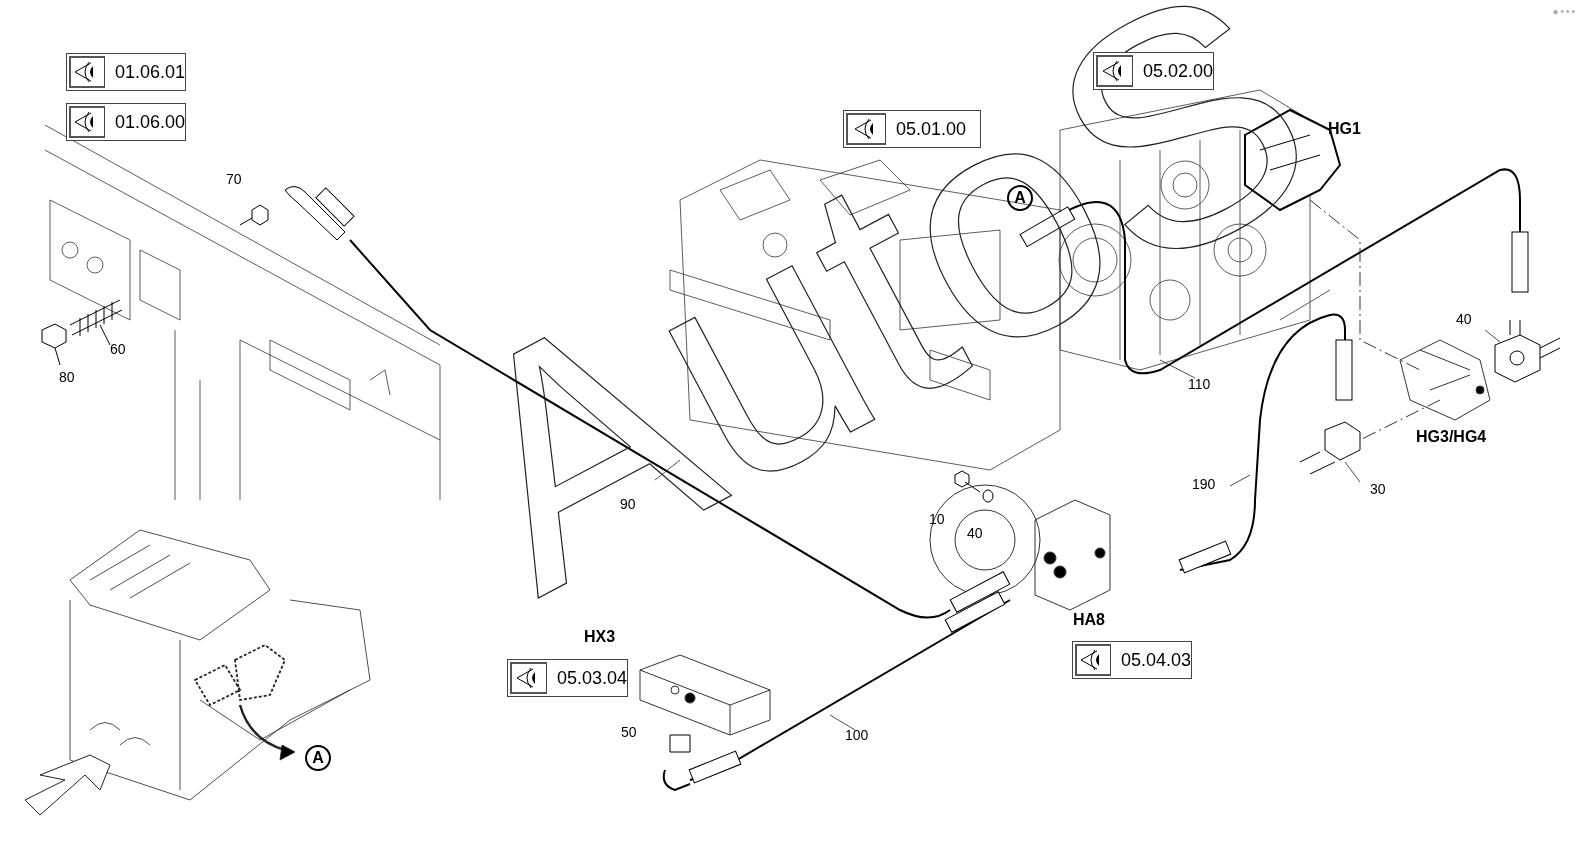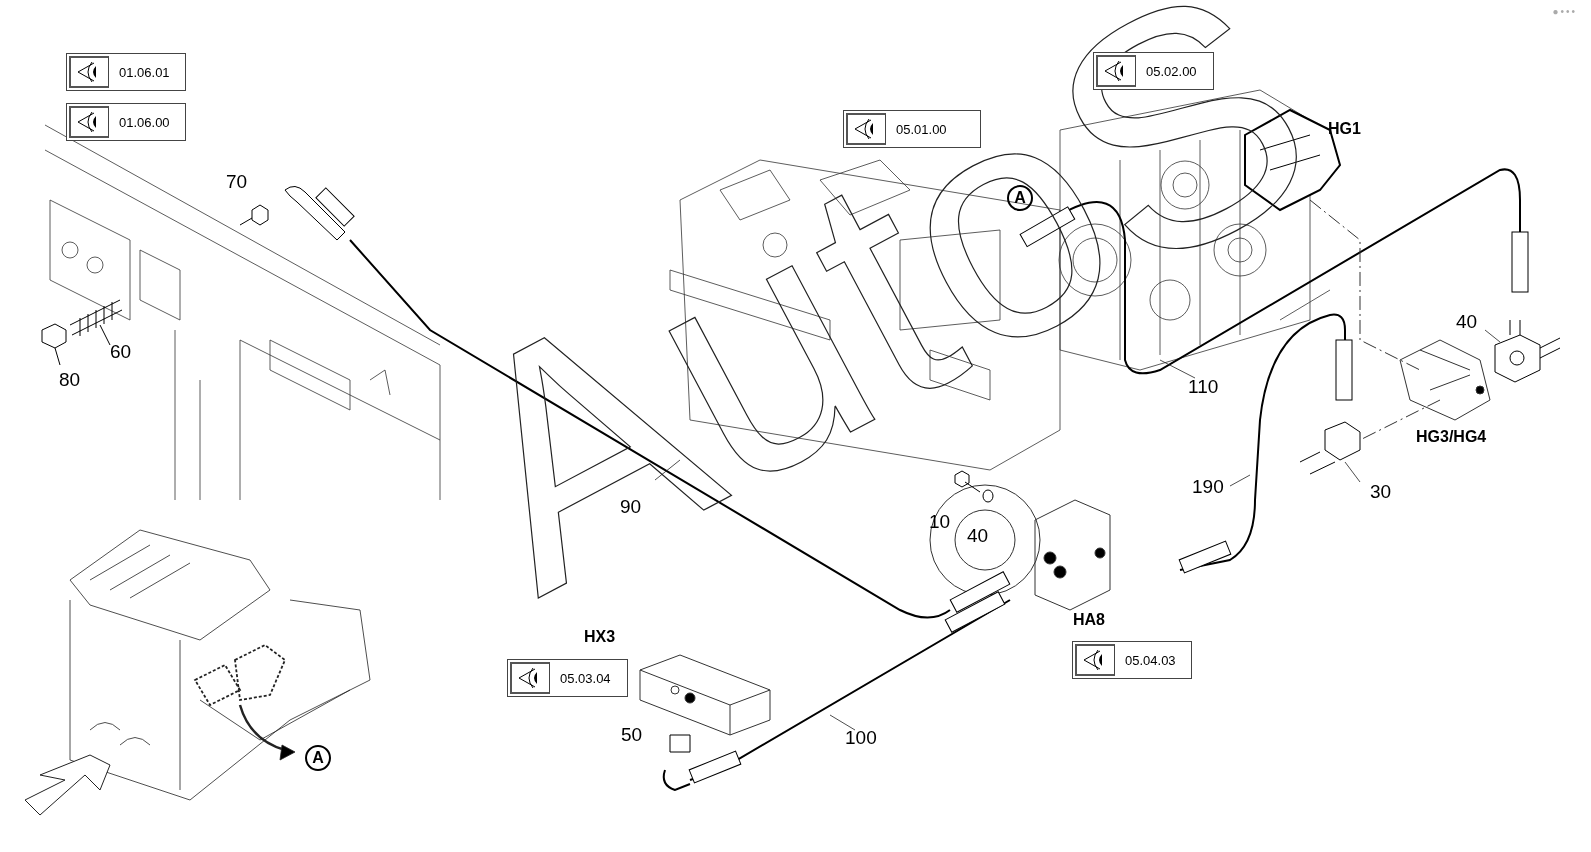--- a/index.html
+++ b/index.html
@@ -1,21 +1,21 @@
 <!DOCTYPE html>
 <html><head>
 <meta charset="utf-8">
 <style>
   html, body { margin:0; padding:0; background:#ffffff; }
   body { width:1591px; height:852px; position:relative; overflow:hidden; font-family:"Liberation Sans", sans-serif; color:#000; }
   #art { position:absolute; left:0; top:0; }
   .ref { position:absolute; height:38px; border:1px solid #444; background:#fff; display:flex; align-items:stretch; box-sizing:border-box; }
   .ref .eye { width:40px; border:2px solid #555; border-right:1px solid #444; box-sizing:border-box; display:flex; align-items:center; justify-content:center; margin:2px; }
-  .ref .code { flex:1; display:flex; align-items:center; padding-left:8px; font-size:13px; }
-  .num { position:absolute; font-size:19px; }
+  .ref .code { flex:1; display:flex; align-items:center; padding-left:8px; font-size:18px; }
+  .num { position:absolute; font-size:14px; }
   .lbl { position:absolute; font-size:16px; font-weight:bold; }
   .wm { position:absolute; font-family:"Liberation Sans", sans-serif; font-size:330px; color:transparent; -webkit-text-stroke:1.2px #222; transform:rotate(-28deg); transform-origin:left top; white-space:nowrap; pointer-events:none; }
   .circA { position:absolute; width:26px; height:26px; border:2px solid #000; border-radius:50%; box-sizing:border-box; font-size:16px; font-weight:bold; display:flex; align-items:center; justify-content:center; }
   .sysicon { position:absolute; right:14px; top:6px; color:#aaa; font-size:10px; letter-spacing:2px; }
 </style>
 </head>
 <body>
 
 <svg id="art" width="1591" height="852" viewBox="0 0 1591 852" fill="none" stroke="#000" stroke-width="1">
 

